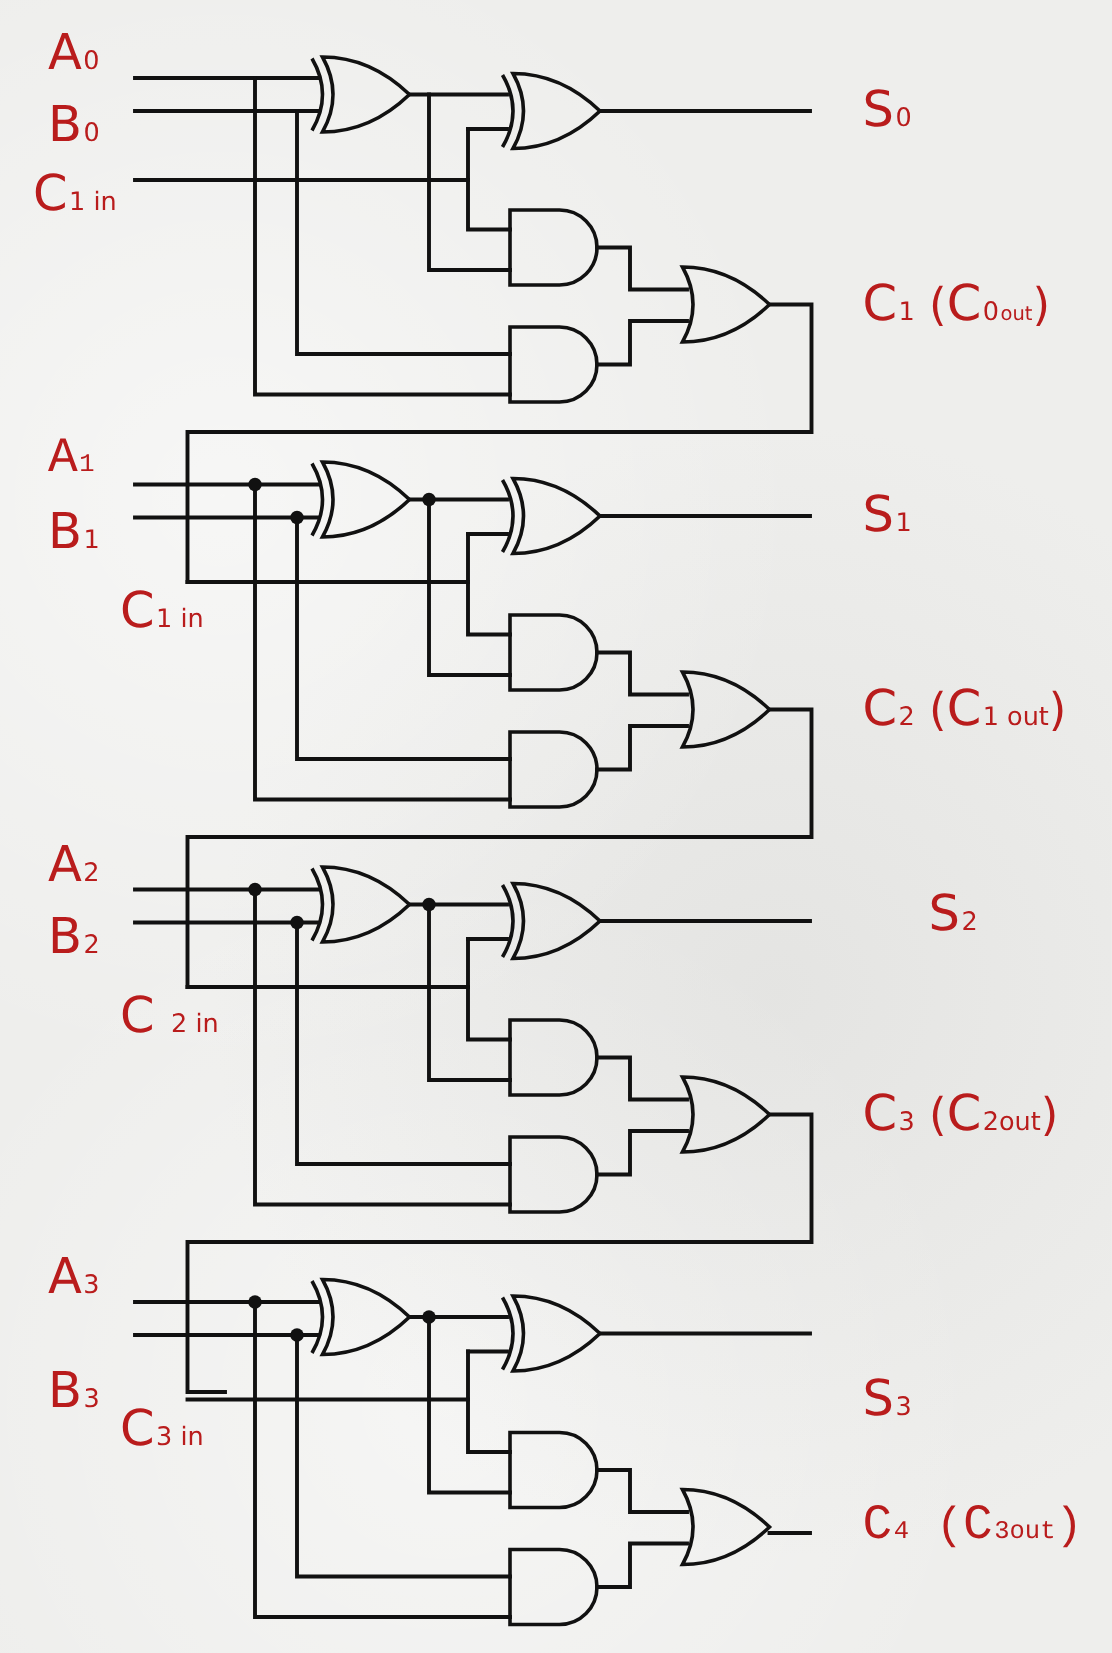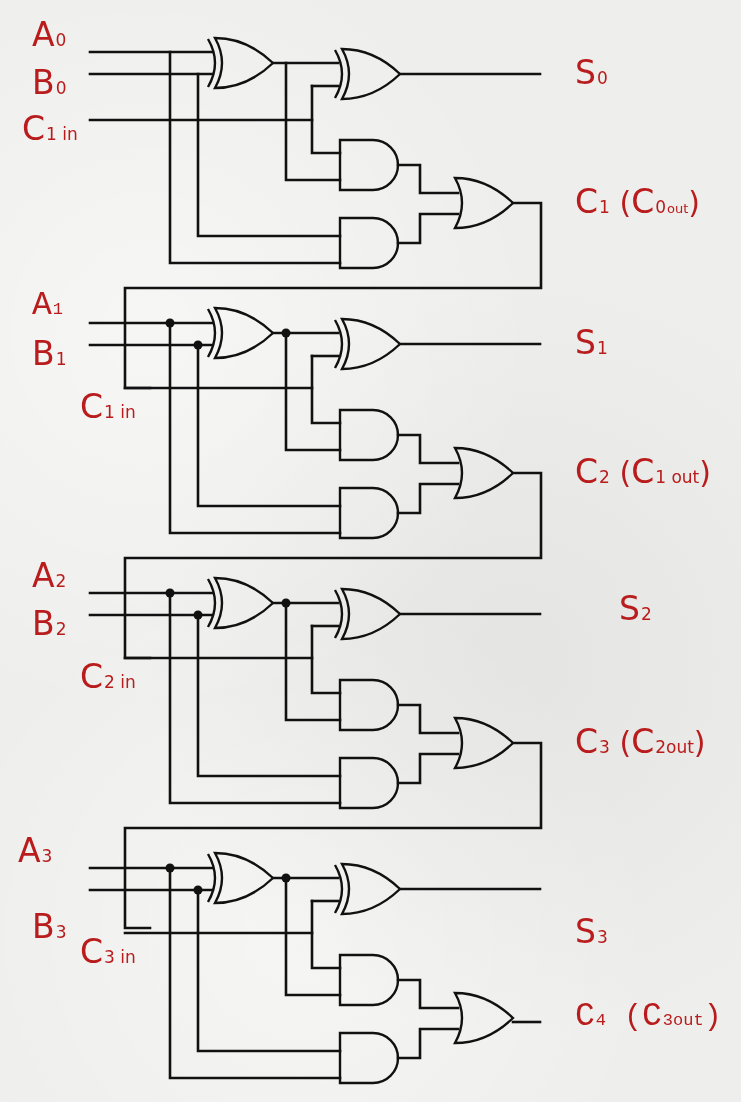--- a/index.html
+++ b/index.html
@@ -132,21 +132,21 @@
     <div class="lbl" style="left: 22px; top: 112px;"><span class="main">C</span><span class="sub" style="margin-left: 1px;">1 in</span></div>
     <div class="lbl" style="left: 575px; top: 56px;"><span class="main">S</span><span class="sub" style="margin-left: 1px;">0</span></div>
     <div class="lbl" style="left: 575px; top: 185px;"><span class="main">C</span><span class="sub" style="margin-left: 1px;">1</span><span class="paren"> (</span><span class="main">C</span><span class="sub" style="margin-left: 1px;">0</span><span class="sub-sm" style="margin-left: 1px;">out</span><span class="paren">)</span></div>
     <div class="lbl" style="left: 32px; top: 289px; font-family: Liberation Mono, monospace;"><span class="main">A</span><span class="sub" style="margin-left: 1px;">1</span></div>
     <div class="lbl" style="left: 32px; top: 337px;"><span class="main">B</span><span class="sub" style="margin-left: 1px;">1</span></div>
     <div class="lbl" style="left: 80px; top: 390px;"><span class="main">C</span><span class="sub" style="margin-left: 1px;">1 in</span></div>
     <div class="lbl" style="left: 575px; top: 326px;"><span class="main">S</span><span class="sub" style="margin-left: 1px;">1</span></div>
     <div class="lbl" style="left: 575px; top: 455px;"><span class="main">C</span><span class="sub" style="margin-left: 1px;">2</span><span class="paren"> (</span><span class="main">C</span><span class="sub" style="margin-left: 1px;">1 out</span><span class="paren">)</span></div>
     <div class="lbl" style="left: 32px; top: 559px;"><span class="main">A</span><span class="sub" style="margin-left: 1px;">2</span></div>
     <div class="lbl" style="left: 32px; top: 607px;"><span class="main">B</span><span class="sub" style="margin-left: 1px;">2</span></div>
-    <div class="lbl" style="left: 80px; top: 660px;"><span class="main">C</span><span class="sub" style="margin-left: 1px;">2 in</span></div>
+    <div class="lbl" style="left: 80px; top: 660px;"><span class="main">C</span><span class="sub" style="margin-left: 11px;">2 in</span></div>
     <div class="lbl" style="left: 575px; top: 592px; margin-left: 44px;"><span class="main">S</span><span class="sub" style="margin-left: 1px;">2</span></div>
     <div class="lbl" style="left: 575px; top: 725px;"><span class="main">C</span><span class="sub" style="margin-left: 1px;">3</span><span class="paren"> (</span><span class="main">C</span><span class="sub" style="margin-left: 1px; margin-top: 32px;">2out</span><span class="paren">)</span></div>
-    <div class="lbl" style="left: 18px; top: 834px;"><span class="main">A</span><span class="sub" style="margin-left: 1px;">3</span></div>
+    <div class="lbl" style="left: 32px; top: 834px;"><span class="main">A</span><span class="sub" style="margin-left: 1px;">3</span></div>
     <div class="lbl" style="left: 32px; top: 910px;"><span class="main">B</span><span class="sub" style="margin-left: 1px;">3</span></div>
     <div class="lbl" style="left: 80px; top: 935px;"><span class="main">C</span><span class="sub" style="margin-left: 1px;">3 in</span></div>
     <div class="lbl" style="left: 575px; top: 871px; margin-top: 44px;"><span class="main">S</span><span class="sub" style="margin-left: 1px;">3</span></div>
     <div class="lbl" style="left: 575px; top: 1000px; font-family: Liberation Mono, monospace;"><span class="main">C</span><span class="sub" style="margin-left: 1px;">4</span><span class="paren"> (</span><span class="main">C</span><span class="sub" style="margin-left: 1px;">3out</span><span class="paren">)</span></div>
   </div>
 
 </body></html>

